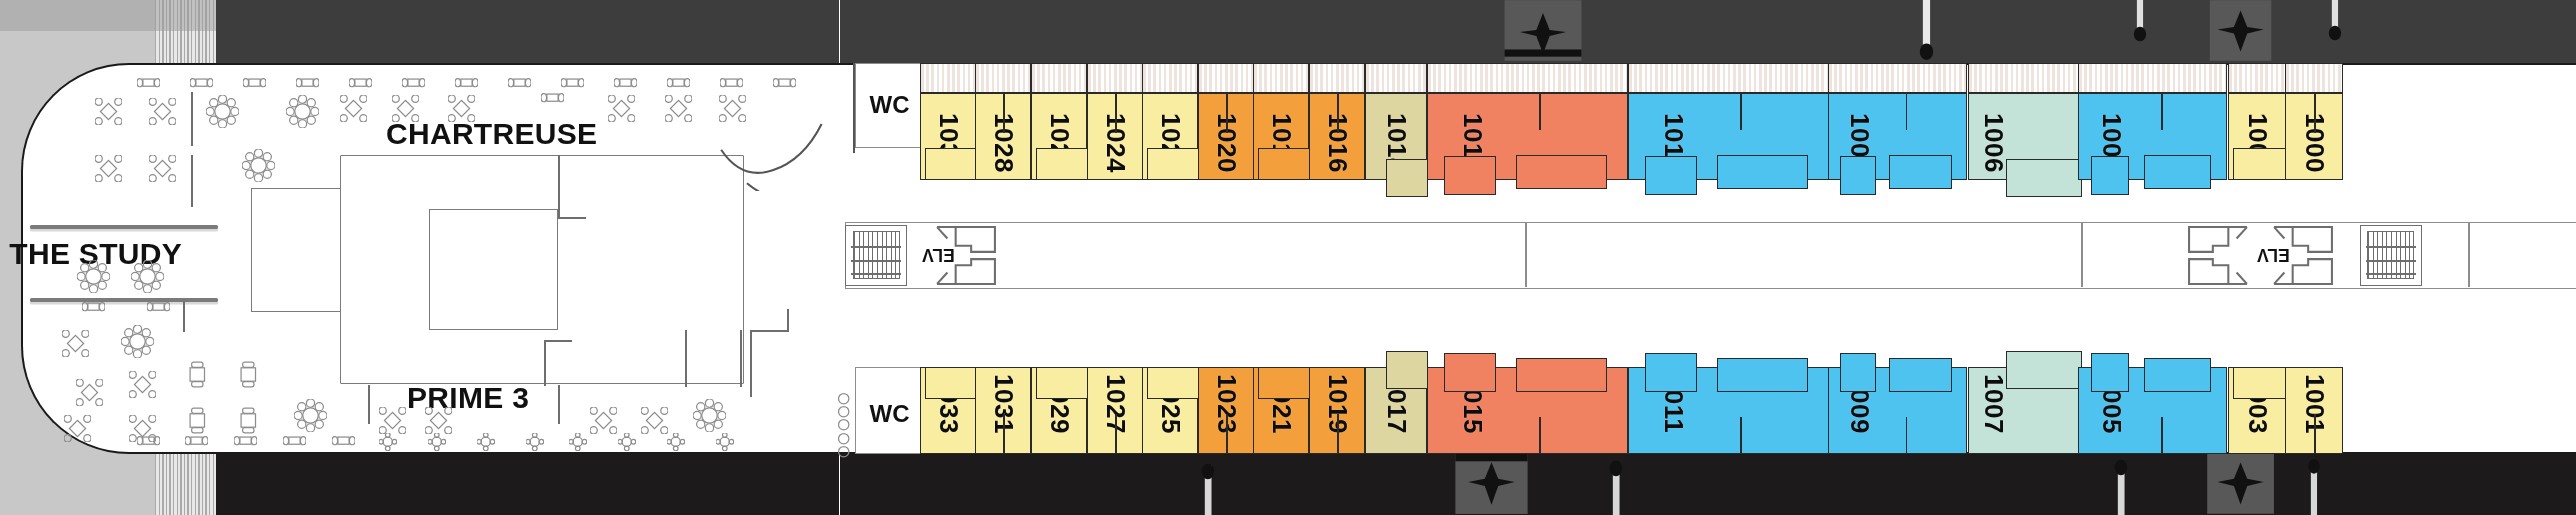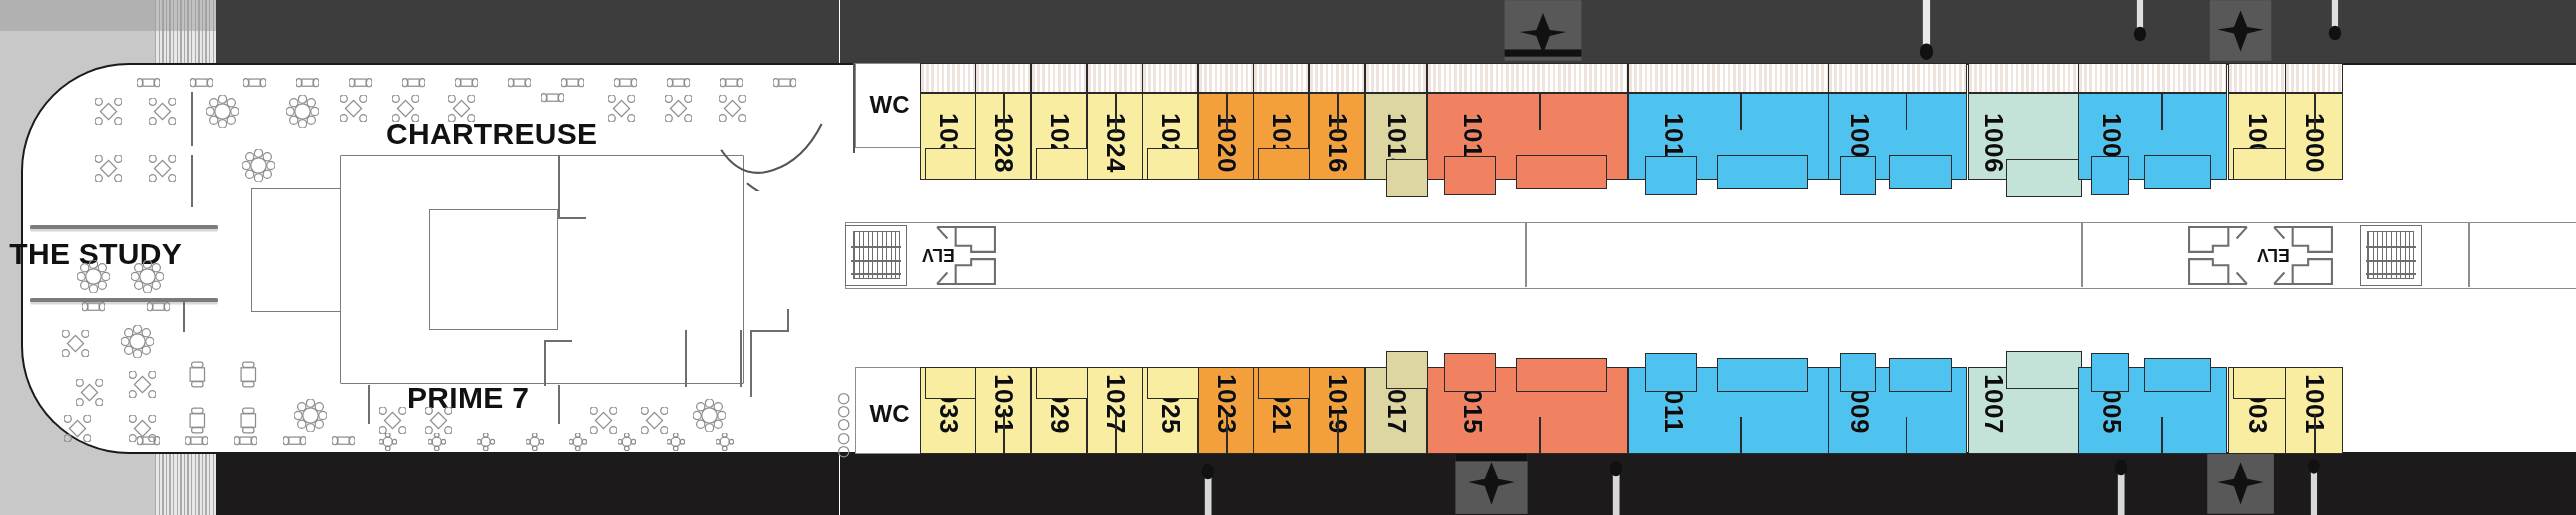--- a/index.html
+++ b/index.html
@@ -194,21 +194,21 @@
     <span class="lbl lbl-wc" style="left:13.4px;top:27px;">WC</span>
   </div>
   <div class="wcroom" style="left:855px;top:367px;width:66px;height:87px;">
     <span class="lbl lbl-wc" style="left:13.4px;top:32px;">WC</span>
   </div>
   <div class="wall" style="left:921px;top:123px;width:15.5px;height:1.5px;background:#666;"></div>
   <div class="wall" style="left:921px;top:392px;width:15.5px;height:1.5px;background:#666;"></div>
 
   <div class="lbl lbl-venue" style="left:386px;top:117px;">CHARTREUSE</div>
   <div class="lbl lbl-venue" style="left:9.3px;top:237px;">THE STUDY</div>
-  <div class="lbl lbl-venue" style="left:407px;top:381px;">PRIME 7</div>
+  <div class="lbl lbl-venue" style="left:407px;top:381px;">PRIME 3</div>
 
   <div id="furniture">
       <div class="tbl" style="left: 137px; top: 77px;">
         <svg width="23" height="11.3" viewBox="0 0 44 22">
           <rect x="11" y="4" width="22" height="14" stroke="#8d8d8d" stroke-width="2.4" fill="none"></rect>
           <ellipse cx="5" cy="11" rx="5.5" ry="8" stroke="#8d8d8d" stroke-width="2.4" fill="none"></ellipse>
           <ellipse cx="39" cy="11" rx="5.5" ry="8" stroke="#8d8d8d" stroke-width="2.4" fill="none"></ellipse>
         </svg>
       </div>
       <div class="tbl" style="left: 190px; top: 77px;">

